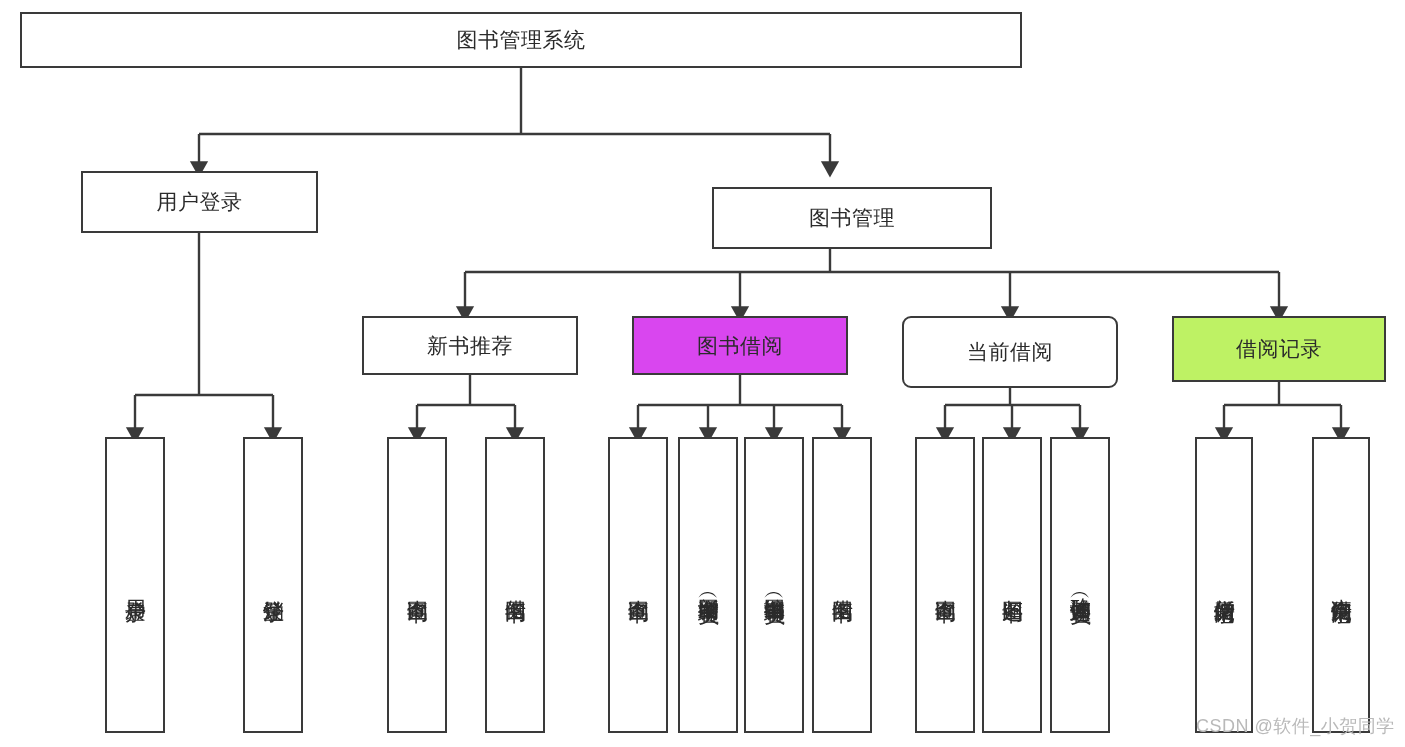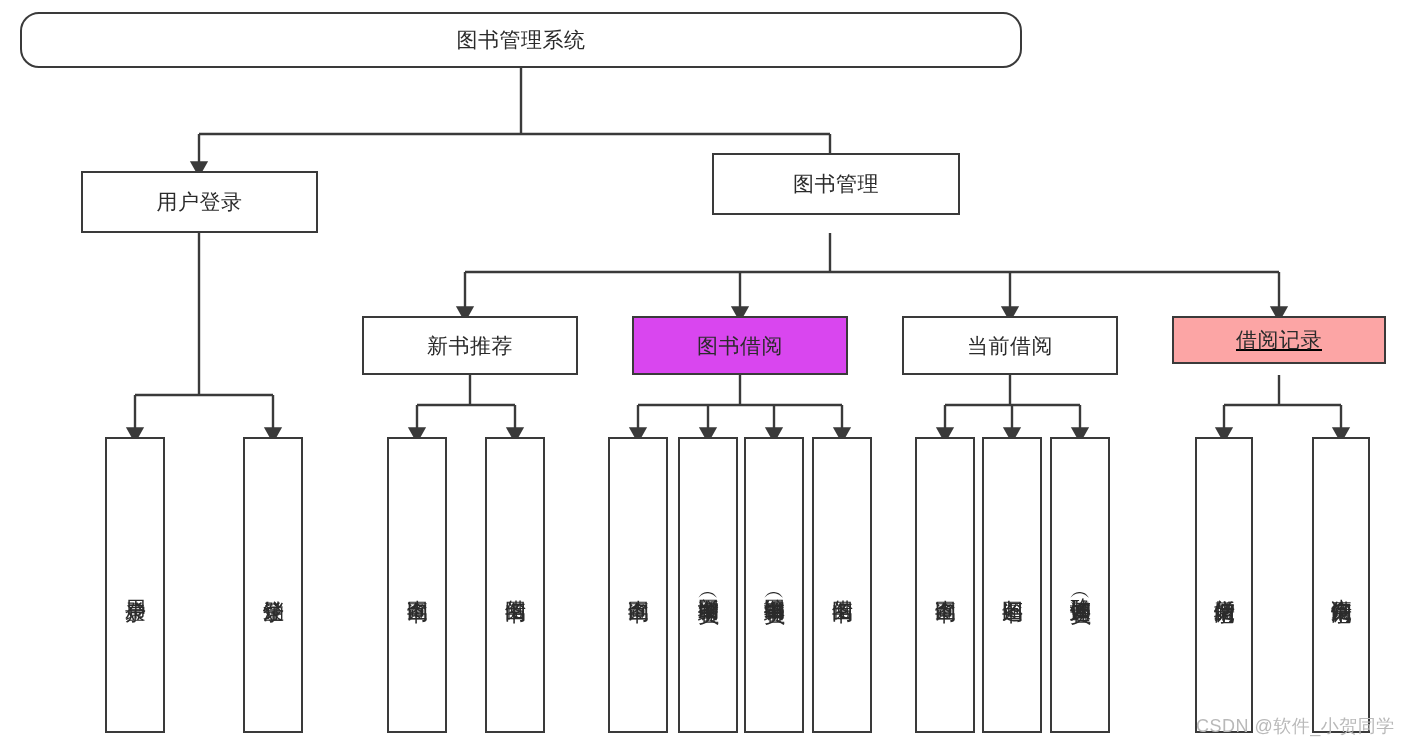--- a/index.html
+++ b/index.html
@@ -105,39 +105,39 @@
         <line x1="1012" y1="405" x2="1012" y2="434" stroke="#3a3a3a" stroke-width="2.4" marker-end="url(#arrowhead)"></line>
         <line x1="1080" y1="405" x2="1080" y2="434" stroke="#3a3a3a" stroke-width="2.4" marker-end="url(#arrowhead)"></line>
         <line x1="1279" y1="375" x2="1279" y2="405" stroke="#3a3a3a" stroke-width="2.4"></line>
         <line x1="1224" y1="405" x2="1341" y2="405" stroke="#3a3a3a" stroke-width="2.4"></line>
         <line x1="1224" y1="405" x2="1224" y2="434" stroke="#3a3a3a" stroke-width="2.4" marker-end="url(#arrowhead)"></line>
         <line x1="1341" y1="405" x2="1341" y2="434" stroke="#3a3a3a" stroke-width="2.4" marker-end="url(#arrowhead)"></line>
       </g>
   </svg>
 
   <div id="node-layer">
-      <div class="node-box" style="left: 20px; top: 12px; width: 1002px; height: 56px; border-color: rgb(58, 58, 58); background: rgb(255, 255, 255); border-radius: 19px;">
+      <div class="node-box" style="left: 20px; top: 12px; width: 1002px; height: 56px; border-color: rgb(58, 58, 58); background: rgb(255, 255, 255);">
         <span class="node-label-h" style="color: rgb(43, 43, 43);">图书管理系统</span>
       </div>
       <div class="node-box" style="left: 81px; top: 171px; width: 237px; height: 62px; border-color: rgb(58, 58, 58); background: rgb(255, 255, 255);">
         <span class="node-label-h" style="color: rgb(43, 43, 43);">用户登录</span>
       </div>
-      <div class="node-box" style="left: 712px; top: 153px; width: 248px; height: 62px; border-color: rgb(58, 58, 58); background: rgb(255, 255, 255);">
+      <div class="node-box" style="left: 712px; top: 187px; width: 280px; height: 62px; border-color: rgb(58, 58, 58); background: rgb(255, 255, 255);">
         <span class="node-label-h" style="color: rgb(43, 43, 43);">图书管理</span>
       </div>
       <div class="node-box" style="left: 362px; top: 316px; width: 216px; height: 59px; border-color: rgb(58, 58, 58); background: rgb(255, 255, 255);">
         <span class="node-label-h" style="color: rgb(43, 43, 43);">新书推荐</span>
       </div>
       <div class="node-box" style="left: 632px; top: 316px; width: 216px; height: 59px; border-color: rgb(58, 58, 58); background: #d946ef;">
         <span class="node-label-h" style="color: rgb(43, 43, 43);">图书借阅</span>
       </div>
-      <div class="node-box" style="left: 902px; top: 316px; width: 216px; height: 59px; border-color: rgb(58, 58, 58); background: rgb(255, 255, 255);">
+      <div class="node-box" style="left: 902px; top: 316px; width: 216px; height: 72px; border-color: rgb(58, 58, 58); background: rgb(255, 255, 255); border-radius: 9px;">
         <span class="node-label-h" style="color: rgb(43, 43, 43);">当前借阅</span>
       </div>
-      <div class="node-box" style="left: 1172px; top: 316px; width: 214px; height: 48px; border-color: rgb(58, 58, 58); background: #fca5a5; text-decoration: underline;">
+      <div class="node-box" style="left: 1172px; top: 316px; width: 214px; height: 66px; border-color: rgb(58, 58, 58); background: #bef264;">
         <span class="node-label-h" style="color: rgb(43, 43, 43);">借阅记录</span>
       </div>
       <div class="node-box" style="left: 105px; top: 437px; width: 60px; height: 296px; border-color: rgb(58, 58, 58); background: rgb(255, 255, 255);">
         <span class="node-label-v" style="color: rgb(43, 43, 43);">用户登录</span>
       </div>
       <div class="node-box" style="left: 243px; top: 437px; width: 60px; height: 296px; border-color: rgb(58, 58, 58); background: rgb(255, 255, 255);">
         <span class="node-label-v" style="color: rgb(43, 43, 43);">注销登录</span>
       </div>
       <div class="node-box" style="left: 387px; top: 437px; width: 60px; height: 296px; border-color: rgb(58, 58, 58); background: rgb(255, 255, 255);">
         <span class="node-label-v" style="color: rgb(43, 43, 43);">查询图书</span>

